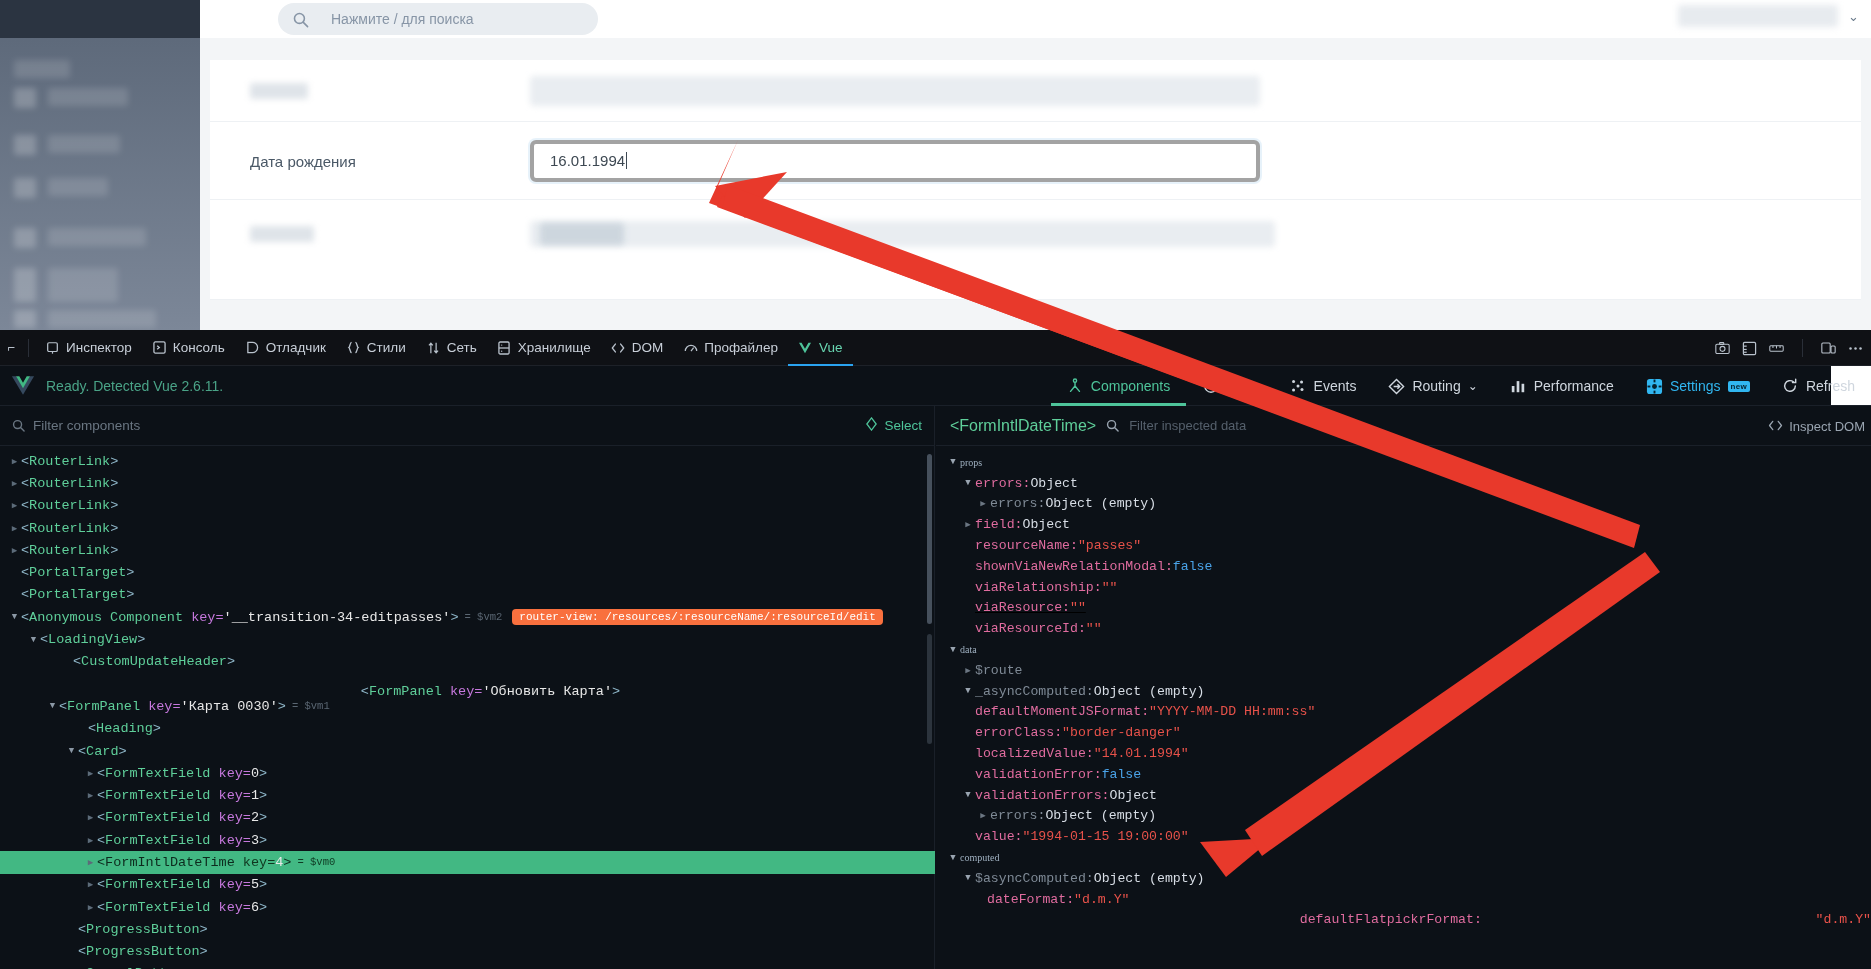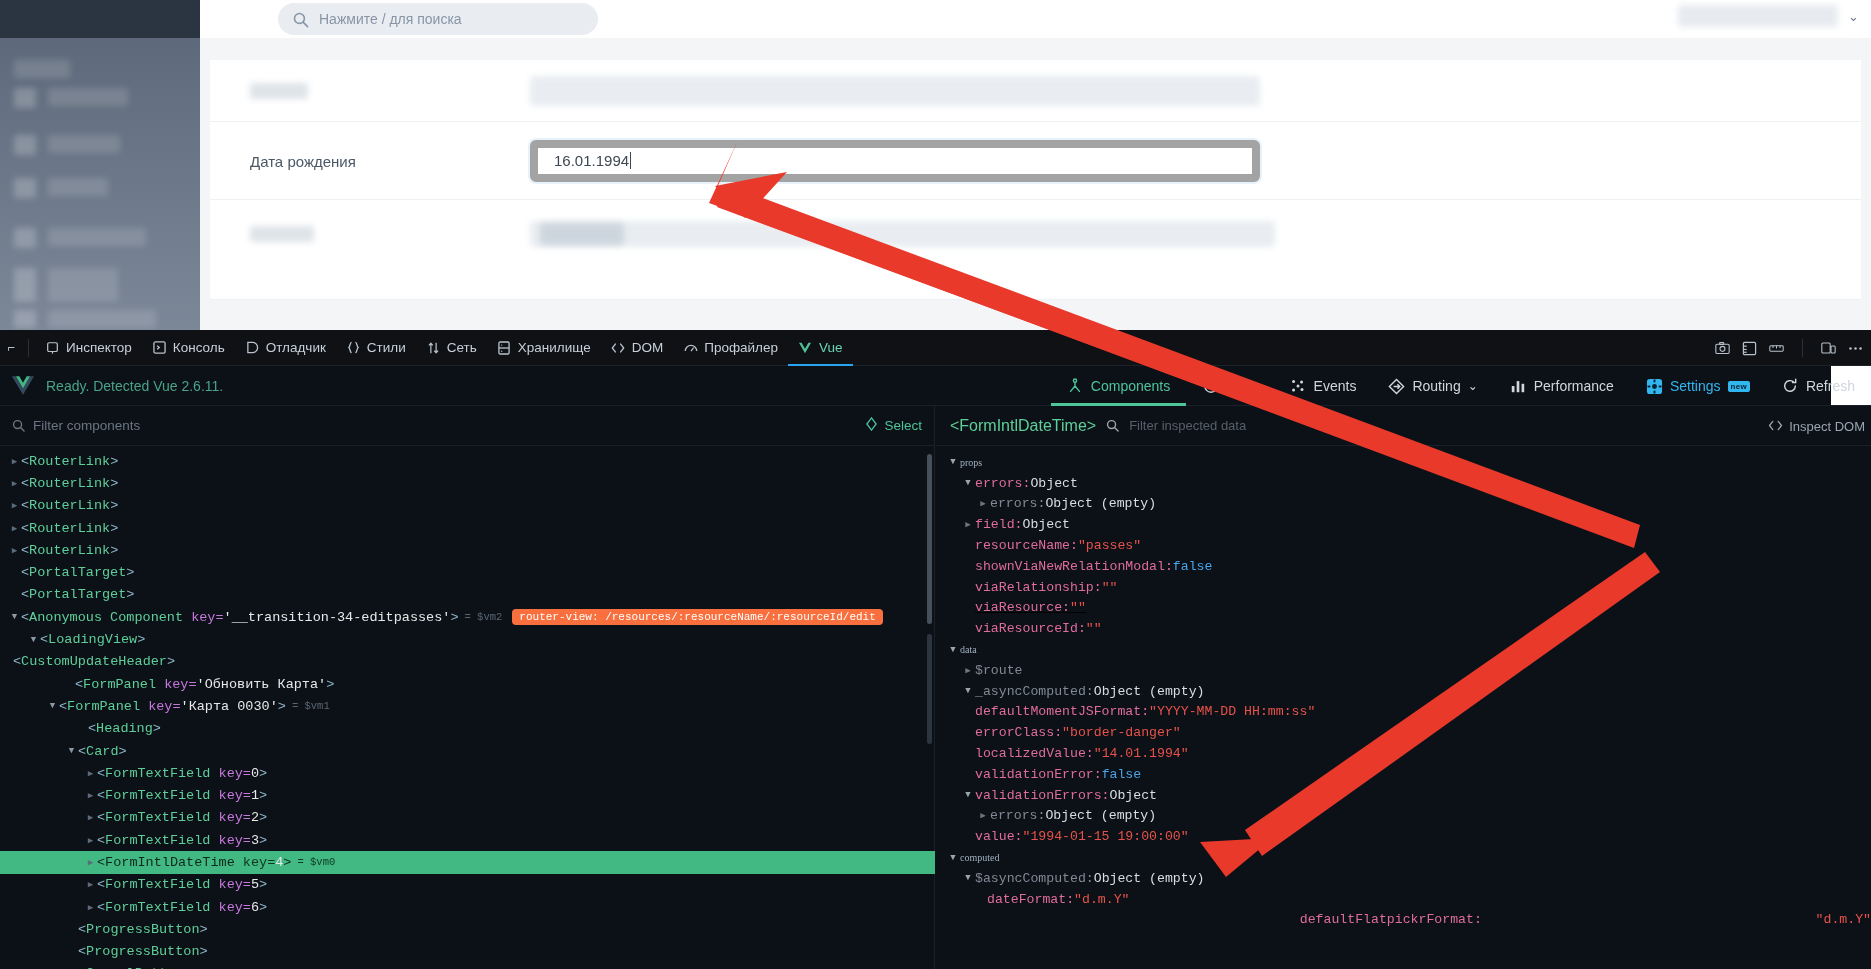--- a/index.html
+++ b/index.html
@@ -18,42 +18,42 @@
     background: linear-gradient(180deg,#5a6677 0%,#7c8798 100%);
   }
   .page-sidebar-top { position:absolute; left:0; top:0; width:200px; height:38px; background:#2b3441; }
   .blur-block { position: absolute; background: rgba(255,255,255,0.14); border-radius: 2px;
                 filter: blur(3px); }
   .blur-block.lt { background: rgba(255,255,255,0.22); }
 
   .page-topbar { position: absolute; left: 200px; top: 0; width: 1671px; height: 38px; background: #ffffff; }
   .search-pill {
     position: absolute; left: 78px; top: 3px; width: 320px; height: 32px;
-    background: #e9edf1; border-radius: 16px; display: flex; align-items: center; padding-left: 14px; gap: 10px;
+    background: #e9edf1; border-radius: 16px; display: flex; align-items: center; padding-left: 14px; gap: 22px;
   }
   .search-pill .ph { color: #8795a6; font-size: 14px; }
   .search-icon svg { display:block; }
 
   .topbar-right { position: absolute; right: 12px; top: 5px; display: flex; align-items: center; gap: 10px; }
   .user-blur { width: 160px; height: 22px; background: #e7ebef; filter: blur(3px); border-radius: 3px; }
   .chev { color: #6b7b8c; font-size: 13px; }
 
   .page-body { position: absolute; left: 200px; top: 38px; width: 1671px; height: 292px; background: #f3f5f7; }
   .card { position: absolute; left: 10px; width: 1651px; background: #ffffff; border-bottom: 1px solid #eef1f4; }
   .row1 { top: 22px; height: 62px; }
   .row2 { top: 84px; height: 78px; }
   .row3 { top: 162px; height: 100px; }
 
   .row-label { position: absolute; left: 40px; top: 50%; transform: translateY(-50%); color: #4a5866; font-size: 15px; }
   .lbl-blur { position: absolute; left: 40px; top: 50%; transform: translateY(-50%); width: 58px; height: 16px; background: #dfe4e9; filter: blur(3px); border-radius: 2px; }
   .inp-blur { position: absolute; left: 320px; top: 50%; transform: translateY(-50%); height: 30px; background: #e9edf1; filter: blur(3px); border-radius: 4px; }
 
   .date-input {
     position: absolute; left: 320px; top: 50%; transform: translateY(-50%);
-    width: 730px; height: 42px; border: 8px solid #a3a3a3; border-radius: 6px;
+    width: 730px; height: 42px; border: 4px solid #a3a3a3; border-radius: 6px;
     background: #ffffff; display: flex; align-items: center; padding-left: 16px;
     box-shadow: 0 0 0 2px rgba(158,203,235,0.25);
   }
   .date-input .val { color: #3d4852; font-size: 15px; }
   .caret { display:inline-block; width:1px; height:17px; background:#3d4852; margin-left:1px; }
   .dt-toolbar {
     position: absolute; left: 0; top: 330px; width: 1871px; height: 36px;
     background: #0f1115; display: flex; align-items: center;
     border-bottom: 1px solid #1d2128;
   }
@@ -470,25 +470,25 @@
           <div class="trow" style="padding-left: 8px;">
             <span class="arrow open">▼</span>
             <span><span class="bracket">&lt;</span><span class="tag">Anonymous Component</span> <span class="attr">key=</span><span class="attrval">'__transition-34-editpasses'</span><span class="bracket">&gt;</span></span>
             <span class="vm">= $vm2</span>
             <span class="route-badge">router-view: /resources/:resourceName/:resourceId/edit</span>
           </div>
           <div class="trow" style="padding-left: 27px;">
             <span class="arrow open">▼</span>
             <span><span class="bracket">&lt;</span><span class="tag">LoadingView</span><span class="bracket">&gt;</span></span>
           </div>
-          <div class="trow" style="">
+          <div class="trow" style="padding-left: 46px; gap: 14px;">
             <span class="arrow blank">▸</span>
             <span><span class="bracket">&lt;</span><span class="tag">CustomUpdateHeader</span><span class="bracket">&gt;</span></span>
           </div>
-          <div class="trow" style="padding-left: 62px;">
+          <div class="trow" style="padding-left: 46px; flex-direction: column;">
             <span class="arrow blank">▸</span>
             <span><span class="bracket">&lt;</span><span class="tag">FormPanel</span> <span class="attr">key=</span><span class="attrval">'Обновить Карта'</span><span class="bracket">&gt;</span></span>
           </div>
           <div class="trow" style="padding-left: 46px;">
             <span class="arrow open">▼</span>
             <span><span class="bracket">&lt;</span><span class="tag">FormPanel</span> <span class="attr">key=</span><span class="attrval">'Карта 0030'</span><span class="bracket">&gt;</span></span>
             <span class="vm">= $vm1</span>
           </div>
           <div class="trow" style="padding-left: 65px; margin-left: 10px;">
             <span class="arrow blank">▸</span>

